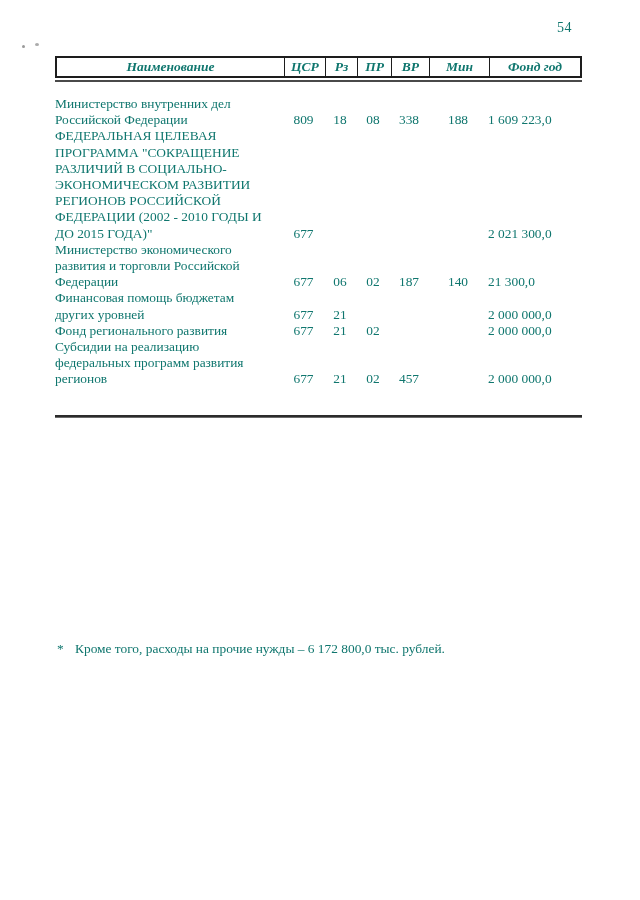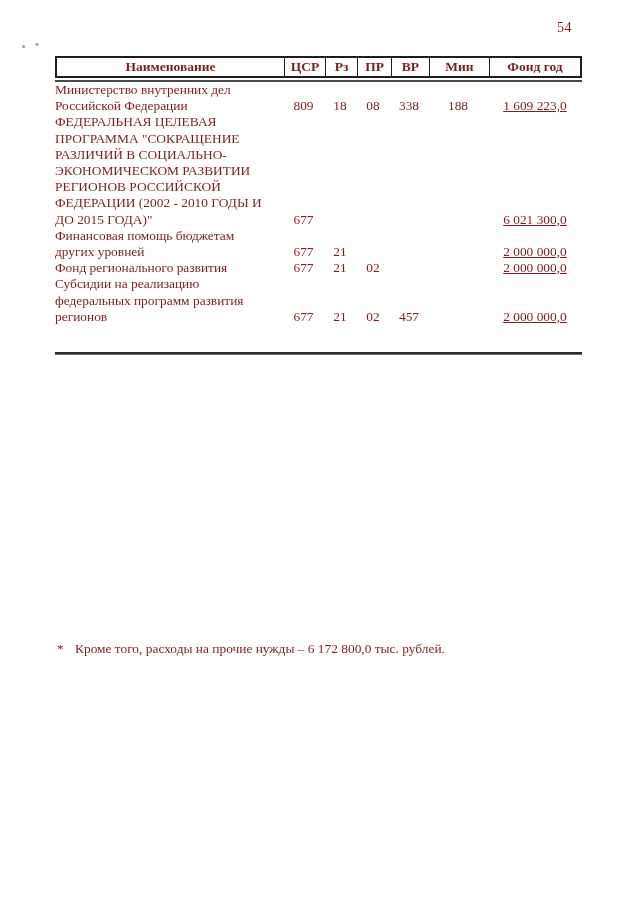--- a/index.html
+++ b/index.html
@@ -3,21 +3,21 @@
 <meta charset="utf-8">
 <style>
   * { margin: 0; padding: 0; box-sizing: border-box; }
   html, body { background: #e8e8e8; }
   .page {
     position: relative;
     width: 640px;
     height: 900px;
     background: #ffffff;
     font-family: "Liberation Serif", "DejaVu Serif", serif;
-    color: #7f1d1d;
+    color: #0f766e;
     overflow: hidden;
     margin: 0 auto;
   }
   .page-number {
     position: absolute;
     top: 20px;
     left: 557px;
     font-size: 14px;
     letter-spacing: 0.5px;
   }
@@ -32,20 +32,21 @@
     width: 527px;
   }
   .thead {
     display: flex;
     border: 2px solid #1d1d1d;
     height: 22px;
     align-items: center;
     font-weight: bold;
     font-size: 13.5px;
     background: #ffffff;
+    font-style: italic;
   }
   .th {
     text-align: center;
     border-right: 1.5px solid #1d1d1d;
     height: 100%;
     display: flex;
     align-items: center;
     justify-content: center;
     overflow: hidden;
   }
@@ -59,30 +60,31 @@
   .c-total { width: 94px; flex: 1; }
   .thead-underline {
     height: 2px;
     background: #4a4a4a;
     margin-top: 2px;
   }
   table.body-table {
     width: 527px;
     table-layout: fixed;
     border-collapse: collapse;
+    margin-top: 14px;
     font-size: 13.4px;
     line-height: 16.2px;
   }
   table.body-table td {
     vertical-align: bottom;
     padding: 0;
   }
   td.td-name { white-space: pre; overflow: visible; padding-left: 8px; }
   td.td-num  { text-align: center; }
-  td.td-total { text-align: center; padding-right: 7px; text-decoration: underline; }
+  td.td-total { text-align: left; padding-right: 7px; }
   .bottom-rule {
     margin-top: 27px;
     height: 3px;
     background: #2b2b2b;
     border-bottom: 1px solid #6a6a6a;
   }
   .footnote {
     position: absolute;
     left: 57px;
     top: 641px;
@@ -143,26 +145,37 @@
 РАЗЛИЧИЙ В СОЦИАЛЬНО-
 ЭКОНОМИЧЕСКОМ РАЗВИТИИ
 РЕГИОНОВ РОССИЙСКОЙ
 ФЕДЕРАЦИИ (2002 - 2010 ГОДЫ И
 ДО 2015 ГОДА)"</td>
     <td class="td-num">677</td>
     <td class="td-num"></td>
     <td class="td-num"></td>
     <td class="td-num"></td>
     <td class="td-num"></td>
-    <td class="td-total">6 021 300,0</td>
-  </tr>
-
-
-
-
+    <td class="td-total">2 021 300,0</td>
+  </tr>
+
+
+
+
+  <tr class="data-row">
+    <td class="td-name">Министерство экономического
+развития и торговли Российской
+Федерации</td>
+    <td class="td-num">677</td>
+    <td class="td-num">06</td>
+    <td class="td-num">02</td>
+    <td class="td-num">187</td>
+    <td class="td-num">140</td>
+    <td class="td-total">21 300,0</td>
+  </tr>
 
   <tr class="data-row">
     <td class="td-name">Финансовая помощь бюджетам
 других уровней</td>
     <td class="td-num">677</td>
     <td class="td-num">21</td>
     <td class="td-num"></td>
     <td class="td-num"></td>
     <td class="td-num"></td>
     <td class="td-total">2 000 000,0</td>

